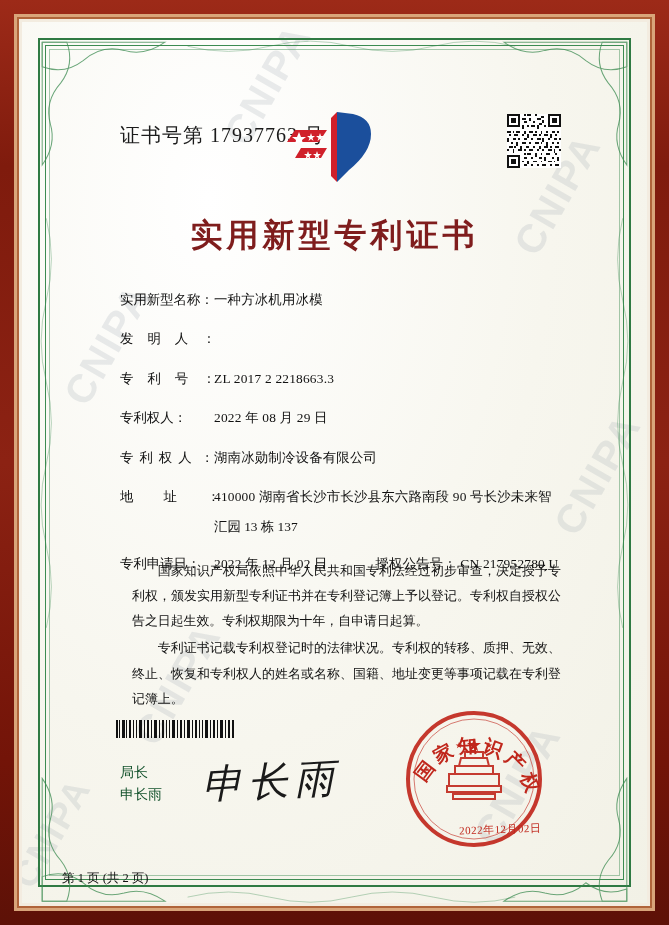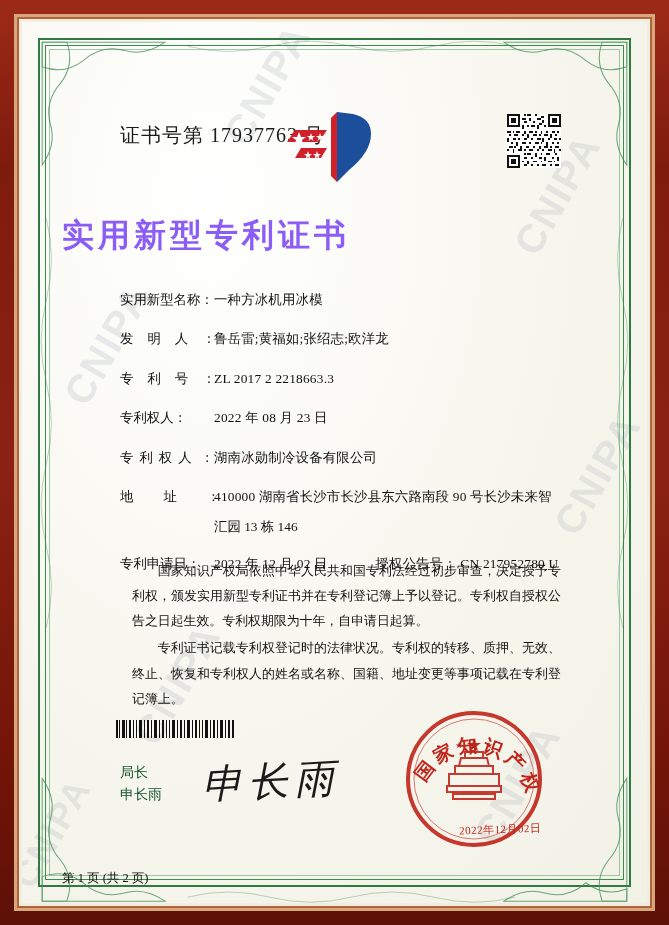--- a/index.html
+++ b/index.html
@@ -134,24 +134,25 @@
     right: 46px;
     top: 52px;
     width: 54px;
     height: 54px;
   }
 
   .title {
     position: absolute;
     top: 152px;
     left: 0; right: 0;
+    text-align: center;
     font-size: 32px;
     font-weight: bold;
     letter-spacing: 4px;
-    color: #8b5cf6;
+    color: #7f1d1d;
     font-family: "DejaVu Serif", "Liberation Serif", serif;
   }
 
   .fields {
     position: absolute;
     top: 225px;
     left: 58px;
     right: 40px;
     font-size: 13.4px;
     color: #111;
@@ -434,53 +435,52 @@
         <div class="field-row">
           <div class="field-label"><span>实用新型名称</span>：</div>
           <div class="field-value">一种方冰机用冰模</div>
         </div>
 
         <div class="field-row">
           <div class="field-label spread">
               <span style="letter-spacing:14px">发明人</span>
               <span>：</span>
             </div>
-          <div class="field-value">鲁岳雷;黄福如;张绍志;欧洋龙</div>
         </div>
 
         <div class="field-row">
           <div class="field-label spread">
               <span style="letter-spacing:14px">专利号</span>
               <span>：</span>
             </div>
           <div class="field-value">ZL 2017 2 2218663.3</div>
         </div>
 
         <div class="field-row">
           <div class="field-label"><span>专利权人</span>：</div>
-          <div class="field-value">2022 年 08 月 23 日</div>
+          <div class="field-value">2022 年 08 月 29 日</div>
         </div>
 
         <div class="field-row">
           <div class="field-label spread">
               <span style="letter-spacing:6px">专利权人</span>
               <span>：</span>
             </div>
           <div class="field-value">湖南冰勋制冷设备有限公司</div>
         </div>
 
         <div class="field-row">
           <div class="field-label spread">
               <span style="letter-spacing:30px">地址</span>
               <span>：</span>
             </div>
           <div class="field-value">410000 湖南省长沙市长沙县东六路南段 90 号长沙未来智</div>
         </div>
 
-        <div class="addr-second">汇园 13 栋 146</div>
+        <div class="addr-second">汇园 13 栋 137</div>
 
         <div class="field-row">
           <div class="field-label"><span>专利申请日</span>：</div>
           <div class="field-value">
             <span>2022 年 12 月 02 日</span>
             <span class="field-value2"><span>授权公告号</span>：</span>
             <span>CN 217952780 U</span>
           </div>
         </div>
 

